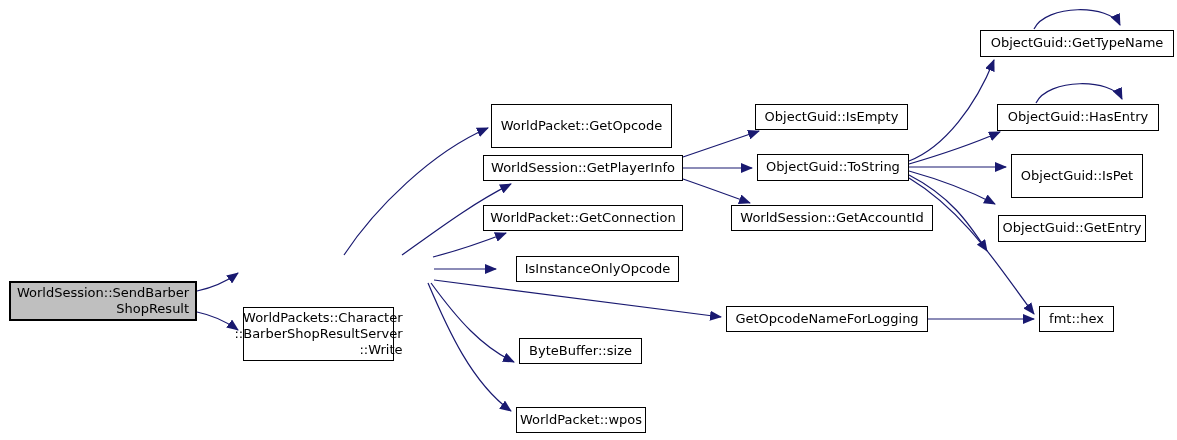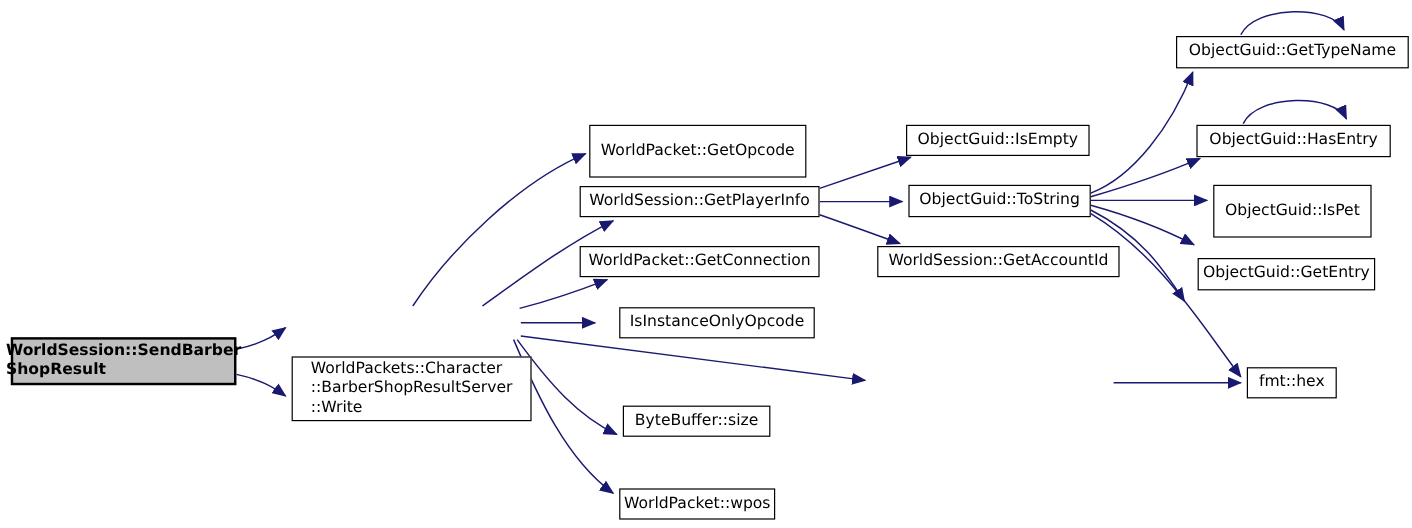--- a/index.html
+++ b/index.html
@@ -18,33 +18,32 @@
     font-family:"DejaVu Sans","Liberation Sans",sans-serif;
     overflow:hidden;
   }
   #edge-layer{position:absolute;left:0;top:0;}
   .edge{fill:none;stroke:var(--edge);stroke-width:1.2px;}
   .arrowhead{fill:var(--edge);}
   .node{
     position:absolute;
     box-sizing:border-box;
     display:flex;align-items:center;justify-content:center;
-    text-align:left;
+    text-align:right;
     white-space:pre-line;
     background:var(--node-bg);
     border:1px solid var(--node-border);
     color:var(--node-text);
     font-size:13px;line-height:1.25;
     cursor:pointer;
   }
   .node.highlight{
     background:var(--highlight-bg);
     border-width:2px;
     cursor:default;
-    font-weight:bold;
   }
 </style>
 </head>
 <body>
 
 <div id="canvas">
 
   <svg id="edge-layer" width="1177" height="440" viewBox="0 0 1177 440">
     <defs>
       <marker id="arrow" viewBox="0 0 12 10" markerWidth="12" markerHeight="10" refX="11" refY="5" orient="auto" markerUnits="userSpaceOnUse">
@@ -71,21 +70,21 @@
     <path class="edge" d="M 909,178 C 967,213 1002,272 1034,314" marker-end="url(#arrow)"></path>
     <path class="edge" d="M 928,319 L 1034,319" marker-end="url(#arrow)"></path>
     <path class="edge" d="M 1034,29 C 1046,4 1110,4 1120,25" marker-end="url(#arrow)"></path>
     <path class="edge" d="M 1036,103 C 1048,78 1112,78 1122,99" marker-end="url(#arrow)"></path>
   </svg>
 
   <div class="node highlight" style="left:9px;top:281px;width:188px;height:40px">WorldSession::SendBarber
 ShopResult</div>
 
 
-  <div class="node" style="left:243px;top:297px;width:200px;height:54px">WorldPackets::Character
+  <div class="node" style="left:243px;top:307px;width:151px;height:54px">WorldPackets::Character
 ::BarberShopResultServer
 ::Write</div>
 
   <div class="node" style="left:491px;top:104px;width:181px;height:44px">WorldPacket::GetOpcode</div>
 
   <div class="node" style="left:483px;top:155px;width:200px;height:26px">WorldSession::GetPlayerInfo</div>
 
   <div class="node" style="left:483px;top:205px;width:200px;height:26px">WorldPacket::GetConnection</div>
 
   <div class="node" style="left:516px;top:256px;width:163px;height:26px">IsInstanceOnlyOpcode</div>
@@ -100,18 +99,19 @@
 
   <div class="node" style="left:997px;top:104px;width:162px;height:27px">ObjectGuid::HasEntry</div>
 
   <div class="node" style="left:1011px;top:154px;width:132px;height:44px">ObjectGuid::IsPet</div>
 
   <div class="node" style="left:998px;top:215px;width:148px;height:27px">ObjectGuid::GetEntry</div>
 
 
   <div class="node" style="left:1039px;top:306px;width:75px;height:26px">fmt::hex</div>
 
+  <div class="node" style="left:726px;top:306px;width:202px;height:26px">GetOpcodeNameForLogging</div>
 
   <div class="node" style="left:519px;top:338px;width:123px;height:26px">ByteBuffer::size</div>
 
   <div class="node" style="left:516px;top:407px;width:130px;height:26px">WorldPacket::wpos</div>
 
 </div>
 
 </body></html>

